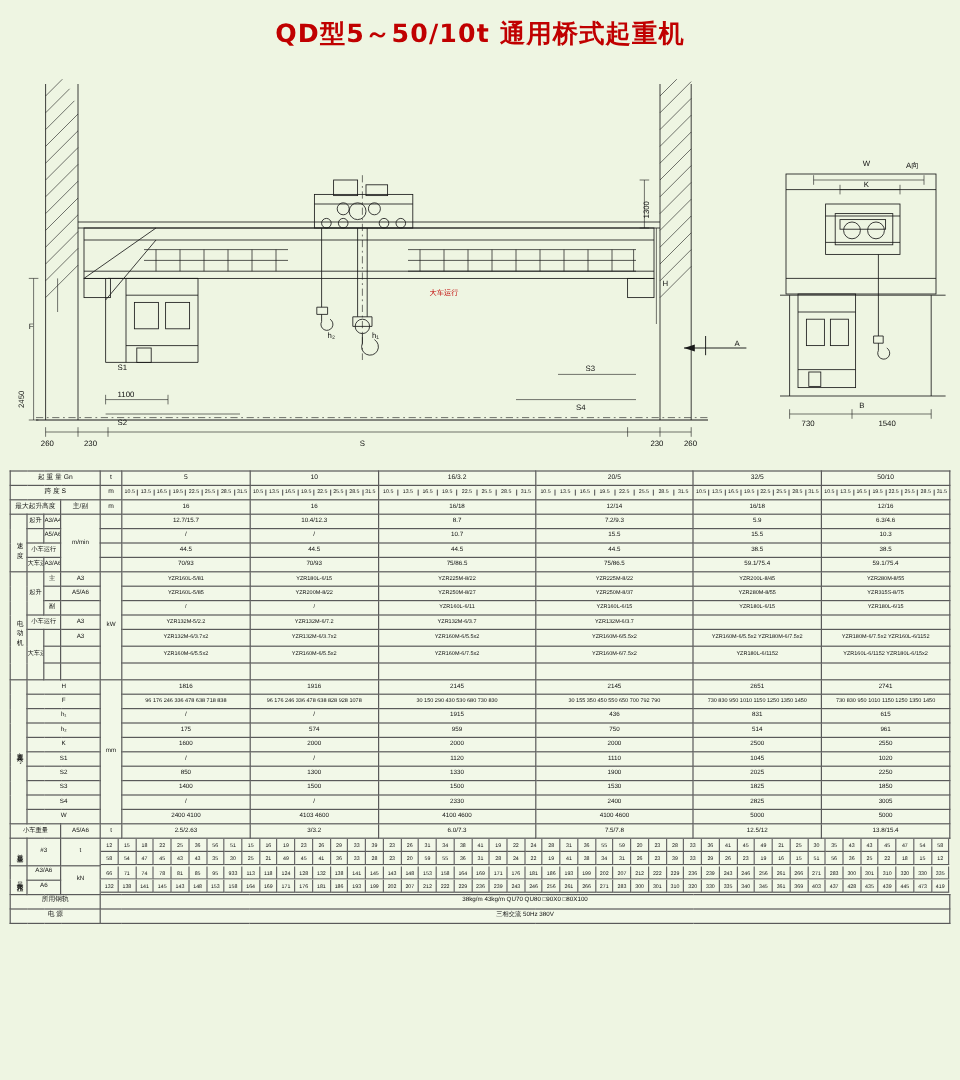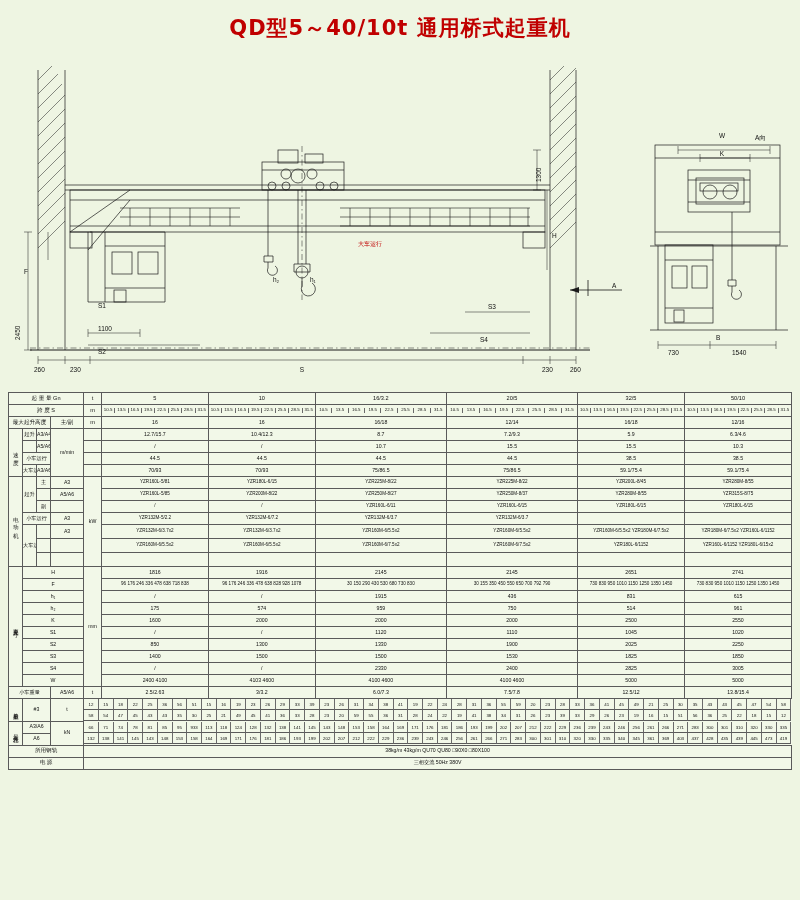--- a/index.html
+++ b/index.html
@@ -60,21 +60,21 @@
     display:inline-block;
     line-height:1;
   }
   .note{font-size:5.4px;}
 </style>
 </head>
 <body>
 
 <div id="page">
 
-  <div class="title">QD型5～40/10t 通用桥式起重机</div>
+  <div class="title">QD型5～50/10t 通用桥式起重机</div>
 
   <div class="drawing">
     <svg width="780" height="330" viewBox="0 0 780 330" xmlns="http://www.w3.org/2000/svg">
       <g stroke="#1a1a1a" fill="none" stroke-width="0.7">
 
         <line x1="28" y1="20" x2="28" y2="300"></line>
         <line x1="55" y1="20" x2="55" y2="300"></line>
         <g stroke="#1a1a1a" stroke-width="0.5">
           <line x1="28" y1="30" x2="42" y2="16"></line>
             <line x1="28" y1="44" x2="48" y2="24"></line>

